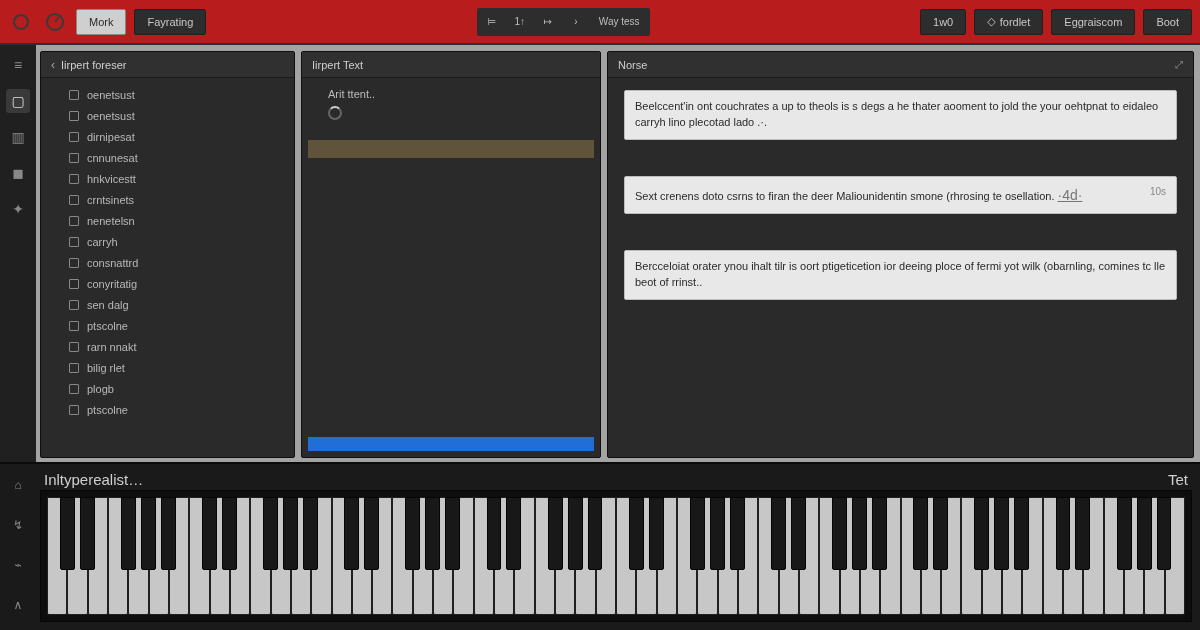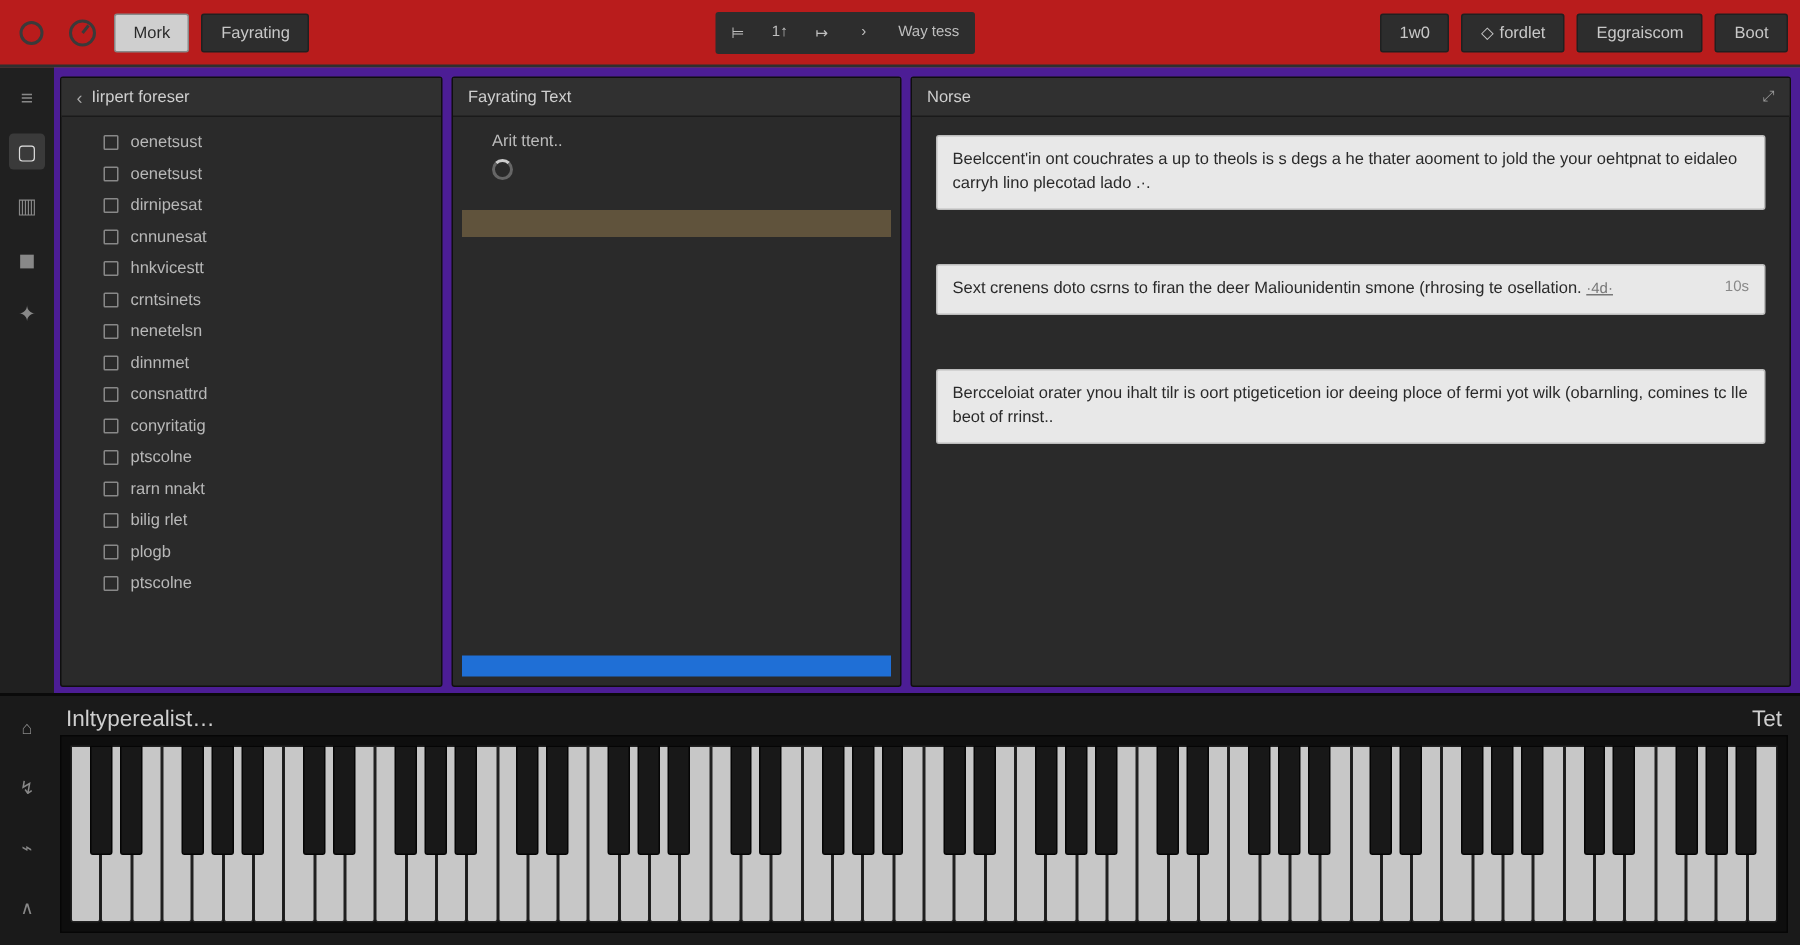--- a/index.html
+++ b/index.html
@@ -59,21 +59,21 @@
     gap:12px; padding-top:8px;
   }
   .rail .ri {
     width:24px;height:24px;display:flex;align-items:center;justify-content:center;
     color:#888; font-size:14px; cursor:pointer;
   }
   .rail .ri.sel { background:#3a3a3a; border-radius:3px; color:#ddd; }
 
   
   .cols {
-    flex:1; display:flex; gap:6px; padding:6px 6px 4px 4px; background:#4c1d95;
+    flex:1; display:flex; gap:6px; padding:6px 6px 4px 4px; background:#a3a3a3;
     min-height:0;
   }
   .panel {
     background:#2a2a2a; border:1px solid #0f0f0f;
     display:flex; flex-direction:column; border-radius:2px;
     min-width:0;
   }
   .panel-header {
     height:26px; padding:0 10px;
     display:flex; align-items:center;
@@ -120,21 +120,21 @@
   .notes .panel-header { justify-content:space-between; }
   .exp { font-size:10px;color:#999;cursor:pointer; }
   .notes .panel-body { padding:12px 16px; display:flex; flex-direction:column; gap:36px; }
   .card {
     background:#e8e8e8; color:#2a2a2a;
     border-radius:2px; padding:8px 10px;
     font-size:11px; line-height:1.45;
     border:1px solid #bcbcbc;
   }
   .card .tag { float:right; color:#888; font-size:10px; margin-left:8px; }
-  .card .meta { color:#777; font-size:10px;text-decoration:underline; }
+  .card .meta { color:#777; font-size:14px;text-decoration:underline; }
 
   
   .dock {
     height:168px; background:#1a1a1a; border-top:2px solid #0a0a0a;
     display:flex;
   }
   .dock-rail {
     width:36px; display:flex; flex-direction:column; align-items:center;
     gap:18px; padding-top:10px; color:#888;
   }
@@ -244,29 +244,33 @@
             <li>
               <span class="box"></span>
               <span>crntsinets</span>
             </li>
             <li>
               <span class="box"></span>
               <span>nenetelsn</span>
             </li>
             <li>
               <span class="box"></span>
-              <span>dinnmet</span>
+              <span>carryh</span>
             </li>
             <li>
               <span class="box"></span>
               <span>consnattrd</span>
             </li>
             <li>
               <span class="box"></span>
               <span>conyritatig</span>
+            </li>
+            <li>
+              <span class="box"></span>
+              <span>sen dalg</span>
             </li>
             <li>
               <span class="box"></span>
               <span>ptscolne</span>
             </li>
             <li>
               <span class="box"></span>
               <span>rarn nnakt</span>
             </li>
             <li>
@@ -280,21 +284,21 @@
             <li>
               <span class="box"></span>
               <span>ptscolne</span>
             </li>
           </ul>
       </div>
     </div>
 
     <div class="panel textp">
       <div class="panel-header">
-        <span>Fayrating Text</span>
+        <span>Iirpert Text</span>
       </div>
       <div class="panel-body">
         <div class="sub">Arit ttent..</div>
         <span class="spin"></span>
         <div class="brownbar"></div>
         <div class="bluebar"></div>
       </div>
     </div>
 
     <div class="panel notes">

